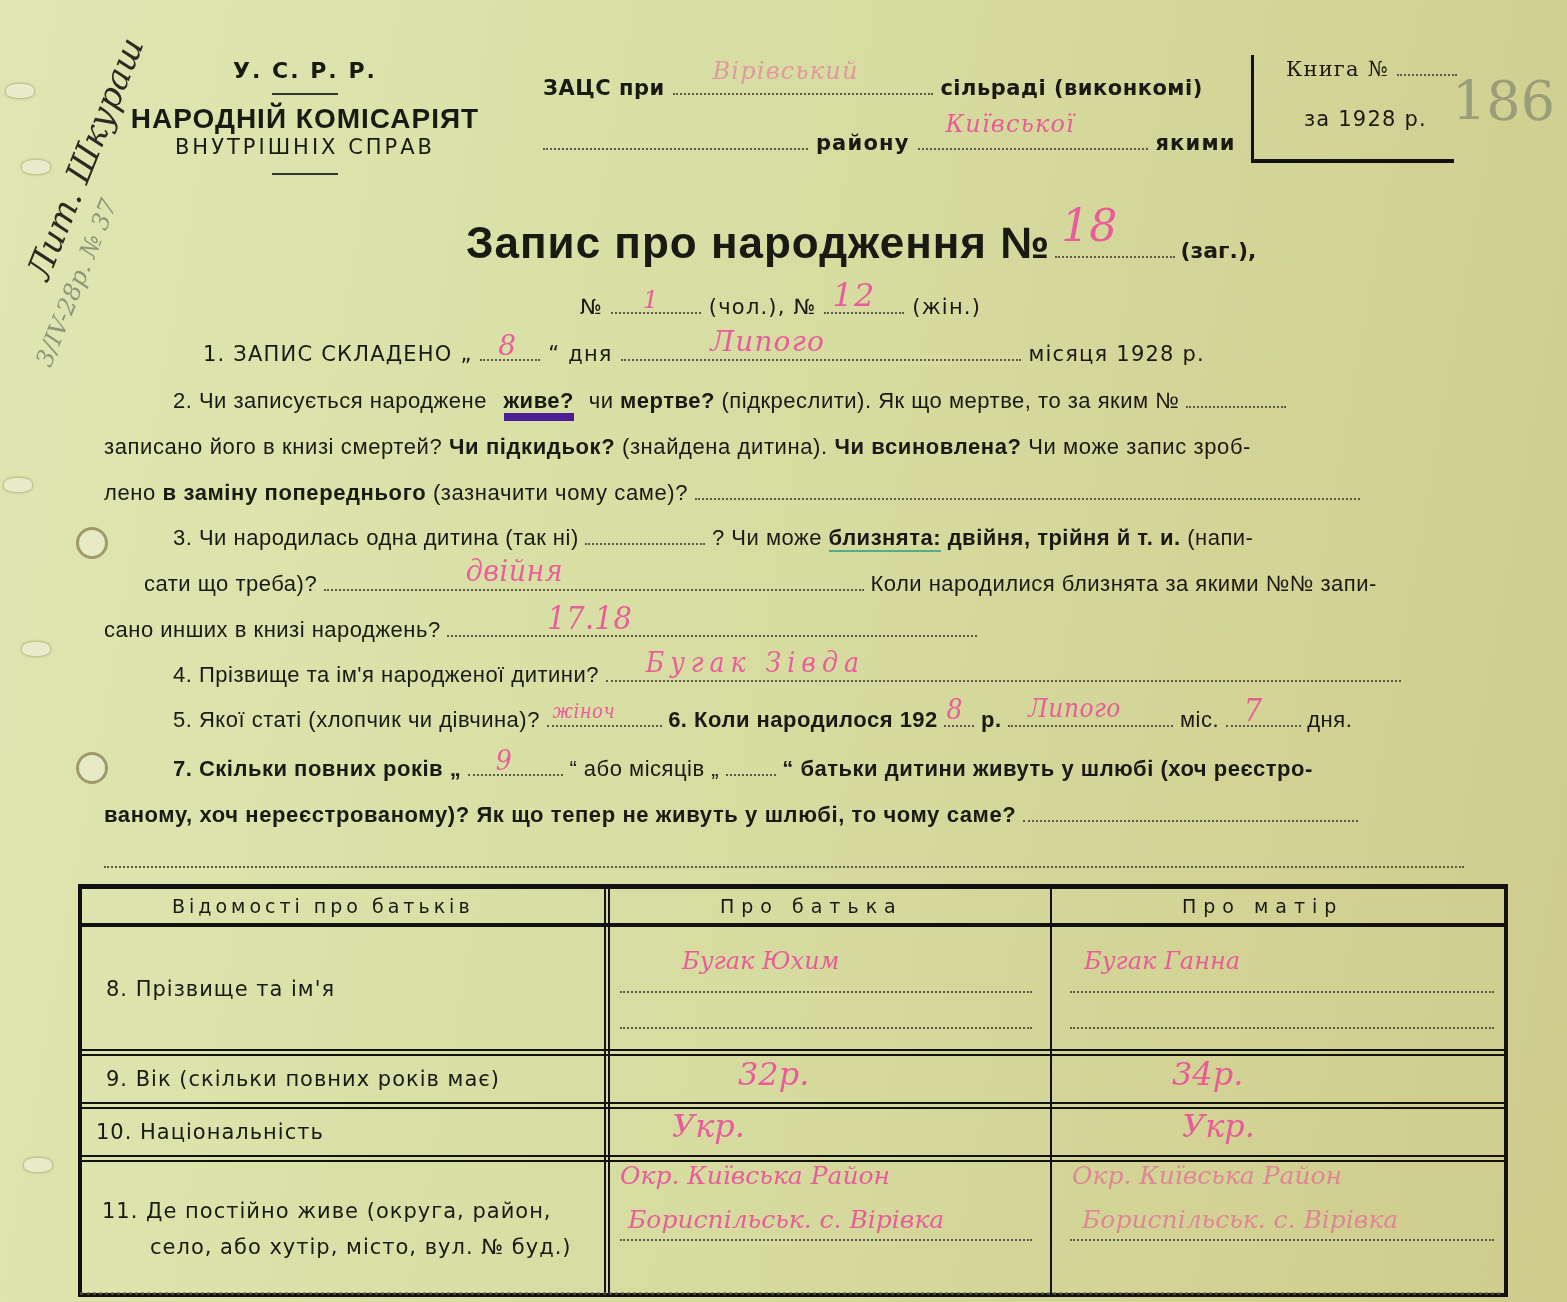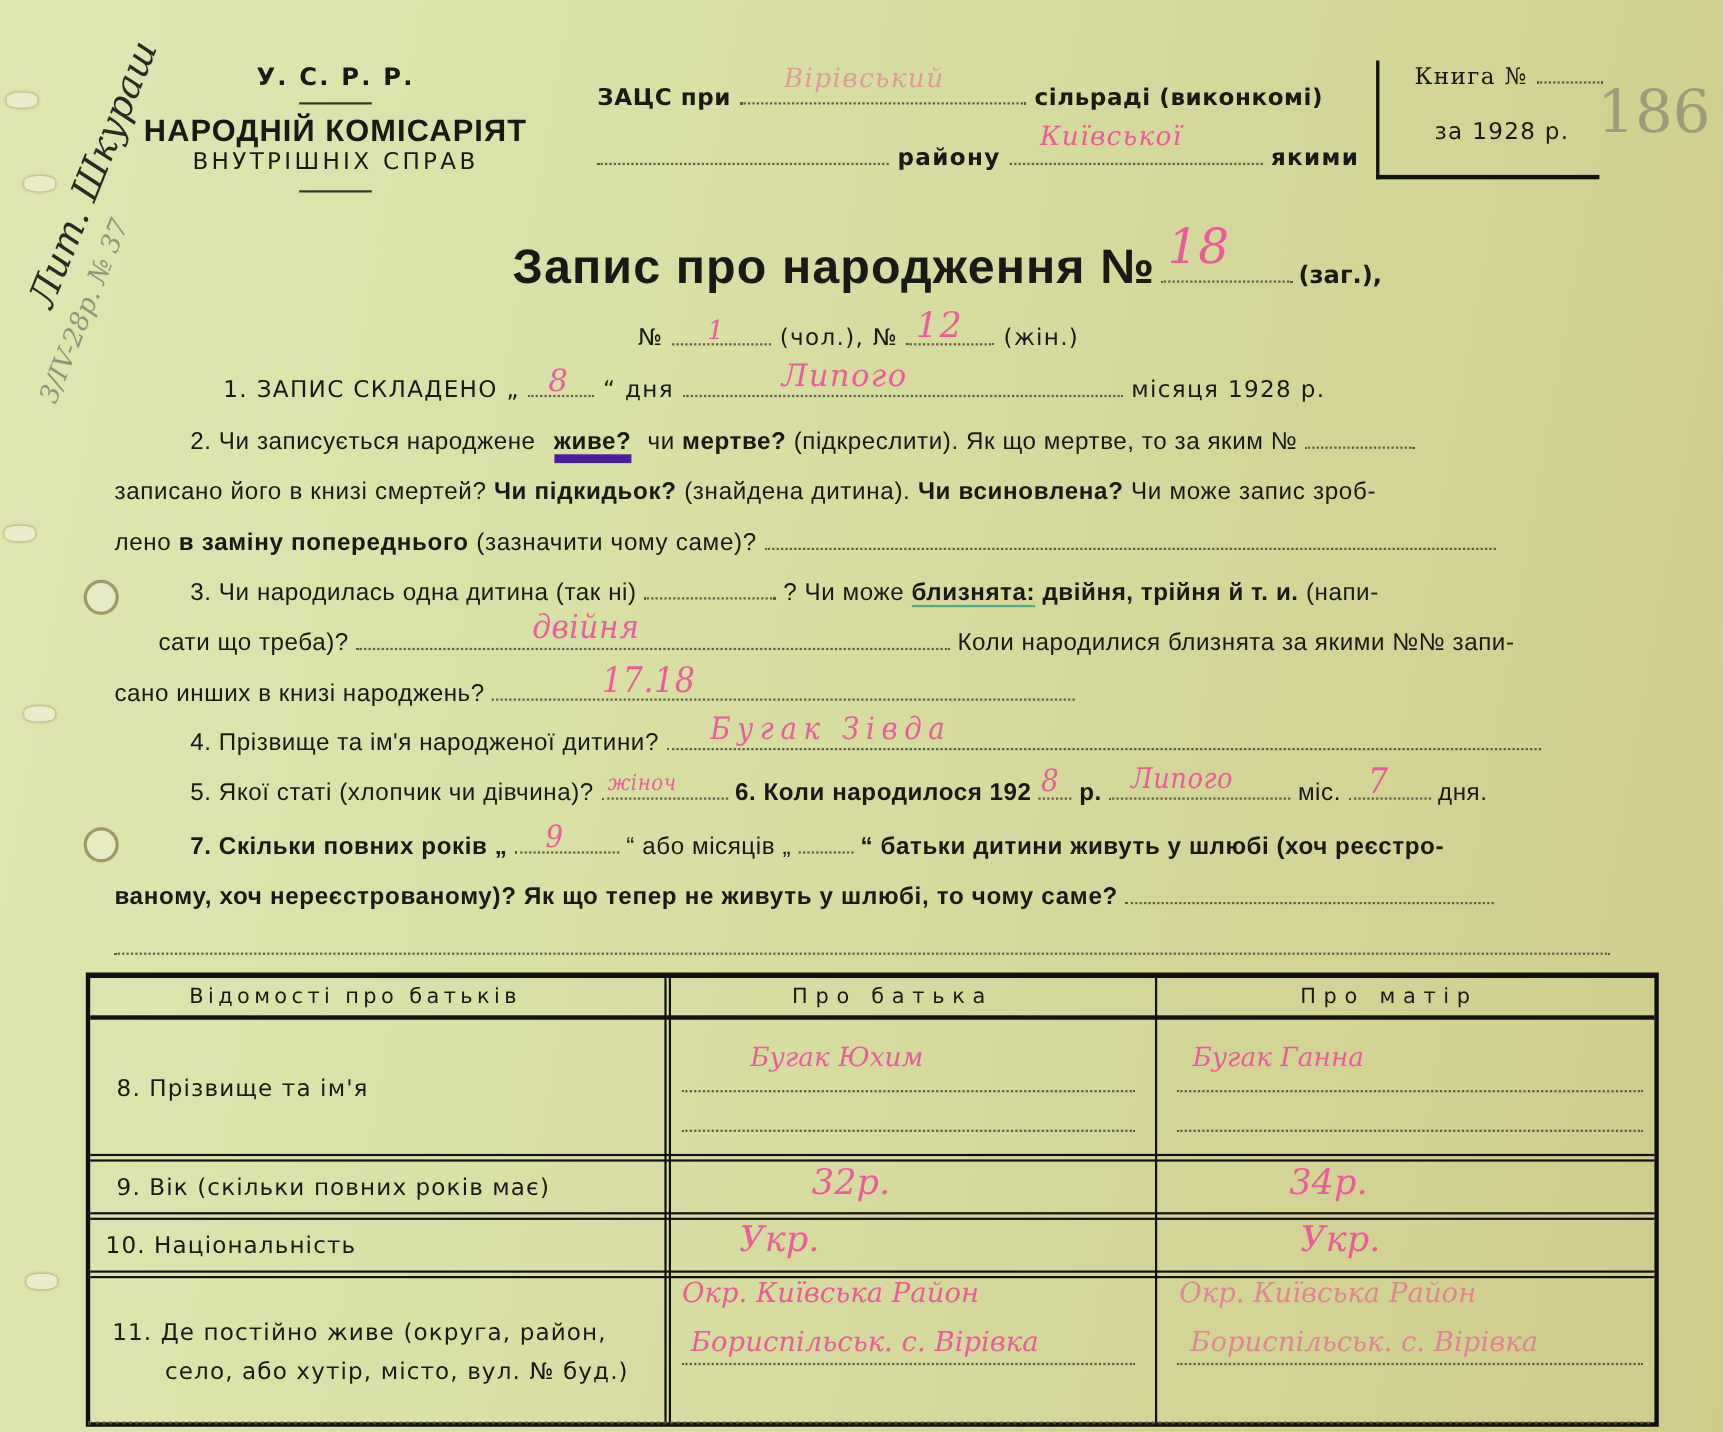--- a/index.html
+++ b/index.html
@@ -136,21 +136,21 @@
   <span>3. Чи народилась одна дитина (так ні)</span>
   <span class="dots" style="width:120px;"></span>
   <span>? Чи може</span>
   <span class="bold" style="border-bottom:2px solid #4fae84;">близнята:</span>
   <span class="bold">двійня, трійня й т. и.</span>
   <span>(напи-</span>
 </div>
 <div class="abs lbl cond" style="left:104px;top:571px;font-size:22px;letter-spacing:0.5px;margin-left:40px;">
   <span>сати що треба)?</span>
   <span class="dots" style="width:540px;position:relative;">
-    <span class="abs hw" style="left:160px;top:-36px;font-size:30px;">двійня</span>
+    <span class="abs hw" style="left:142px;top:-36px;font-size:30px;">двійня</span>
   </span>
   <span>Коли народилися близнята за якими №№ запи-</span>
 </div>
 <div class="abs lbl cond" style="left:104px;top:617px;font-size:22px;letter-spacing:0.5px;">
   <span>сано инших в книзі народжень?</span>
   <span class="dots" style="width:530px;position:relative;">
     <span class="abs hw" style="left:100px;top:-36px;font-size:32px;">17.18</span>
   </span>
 </div>
 

